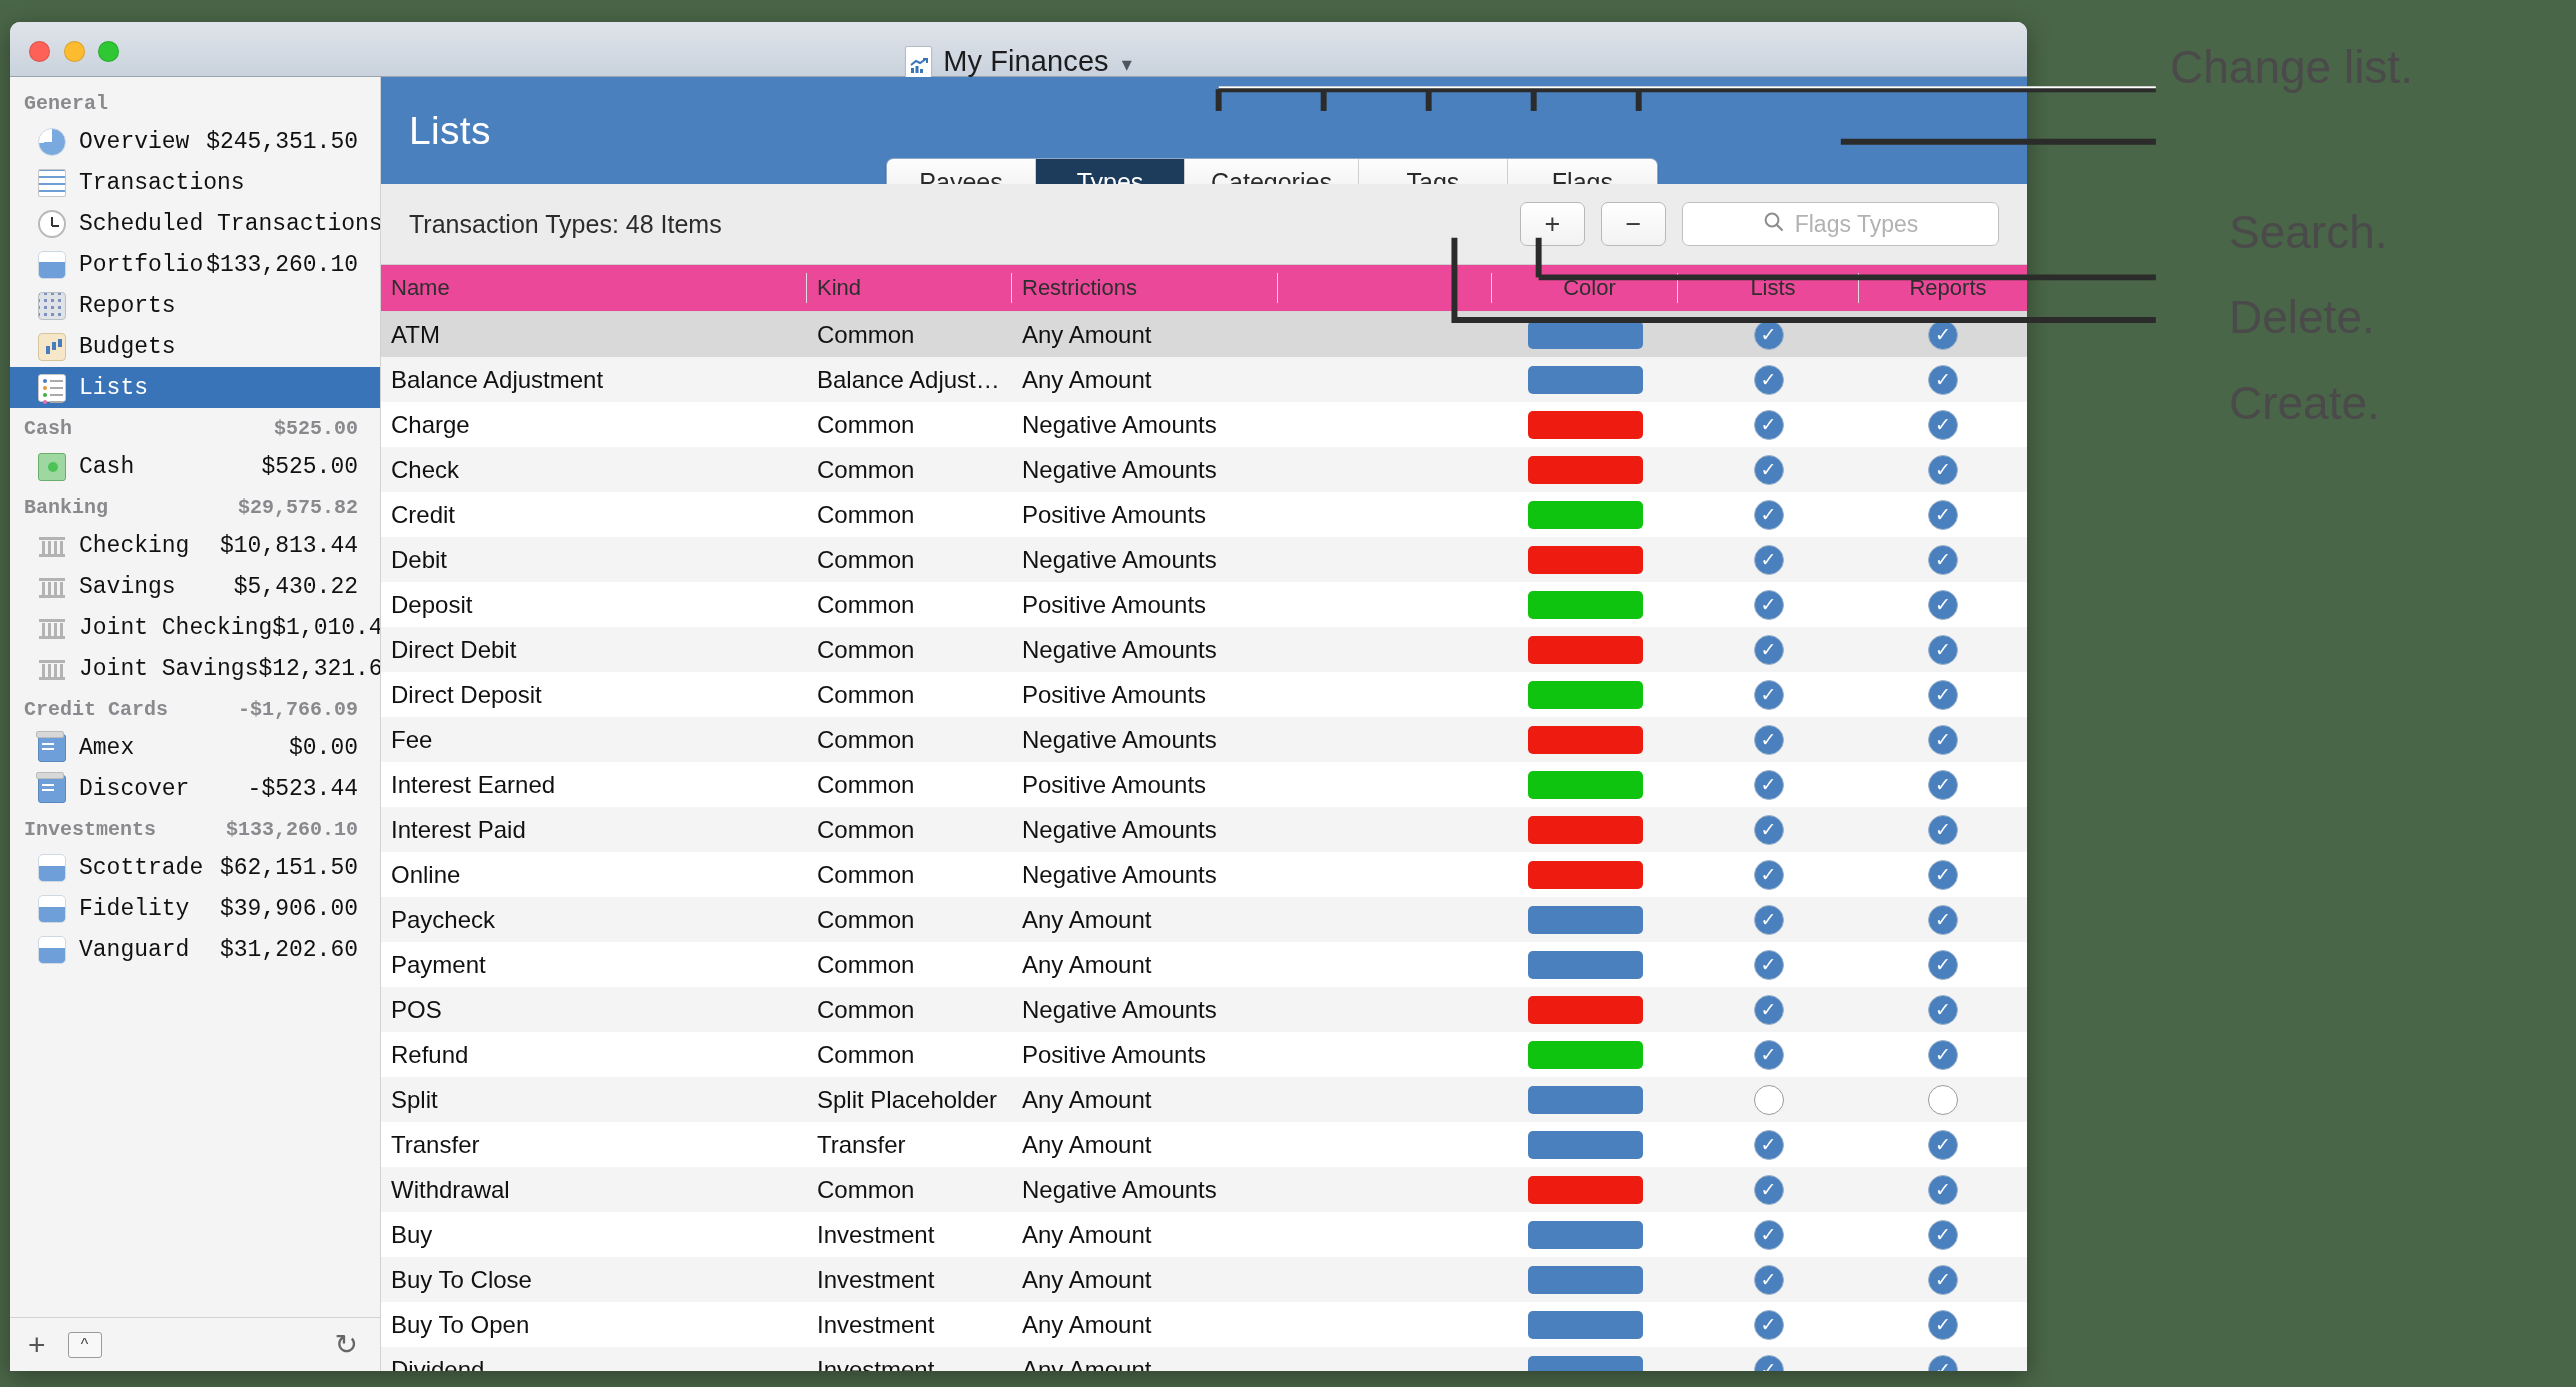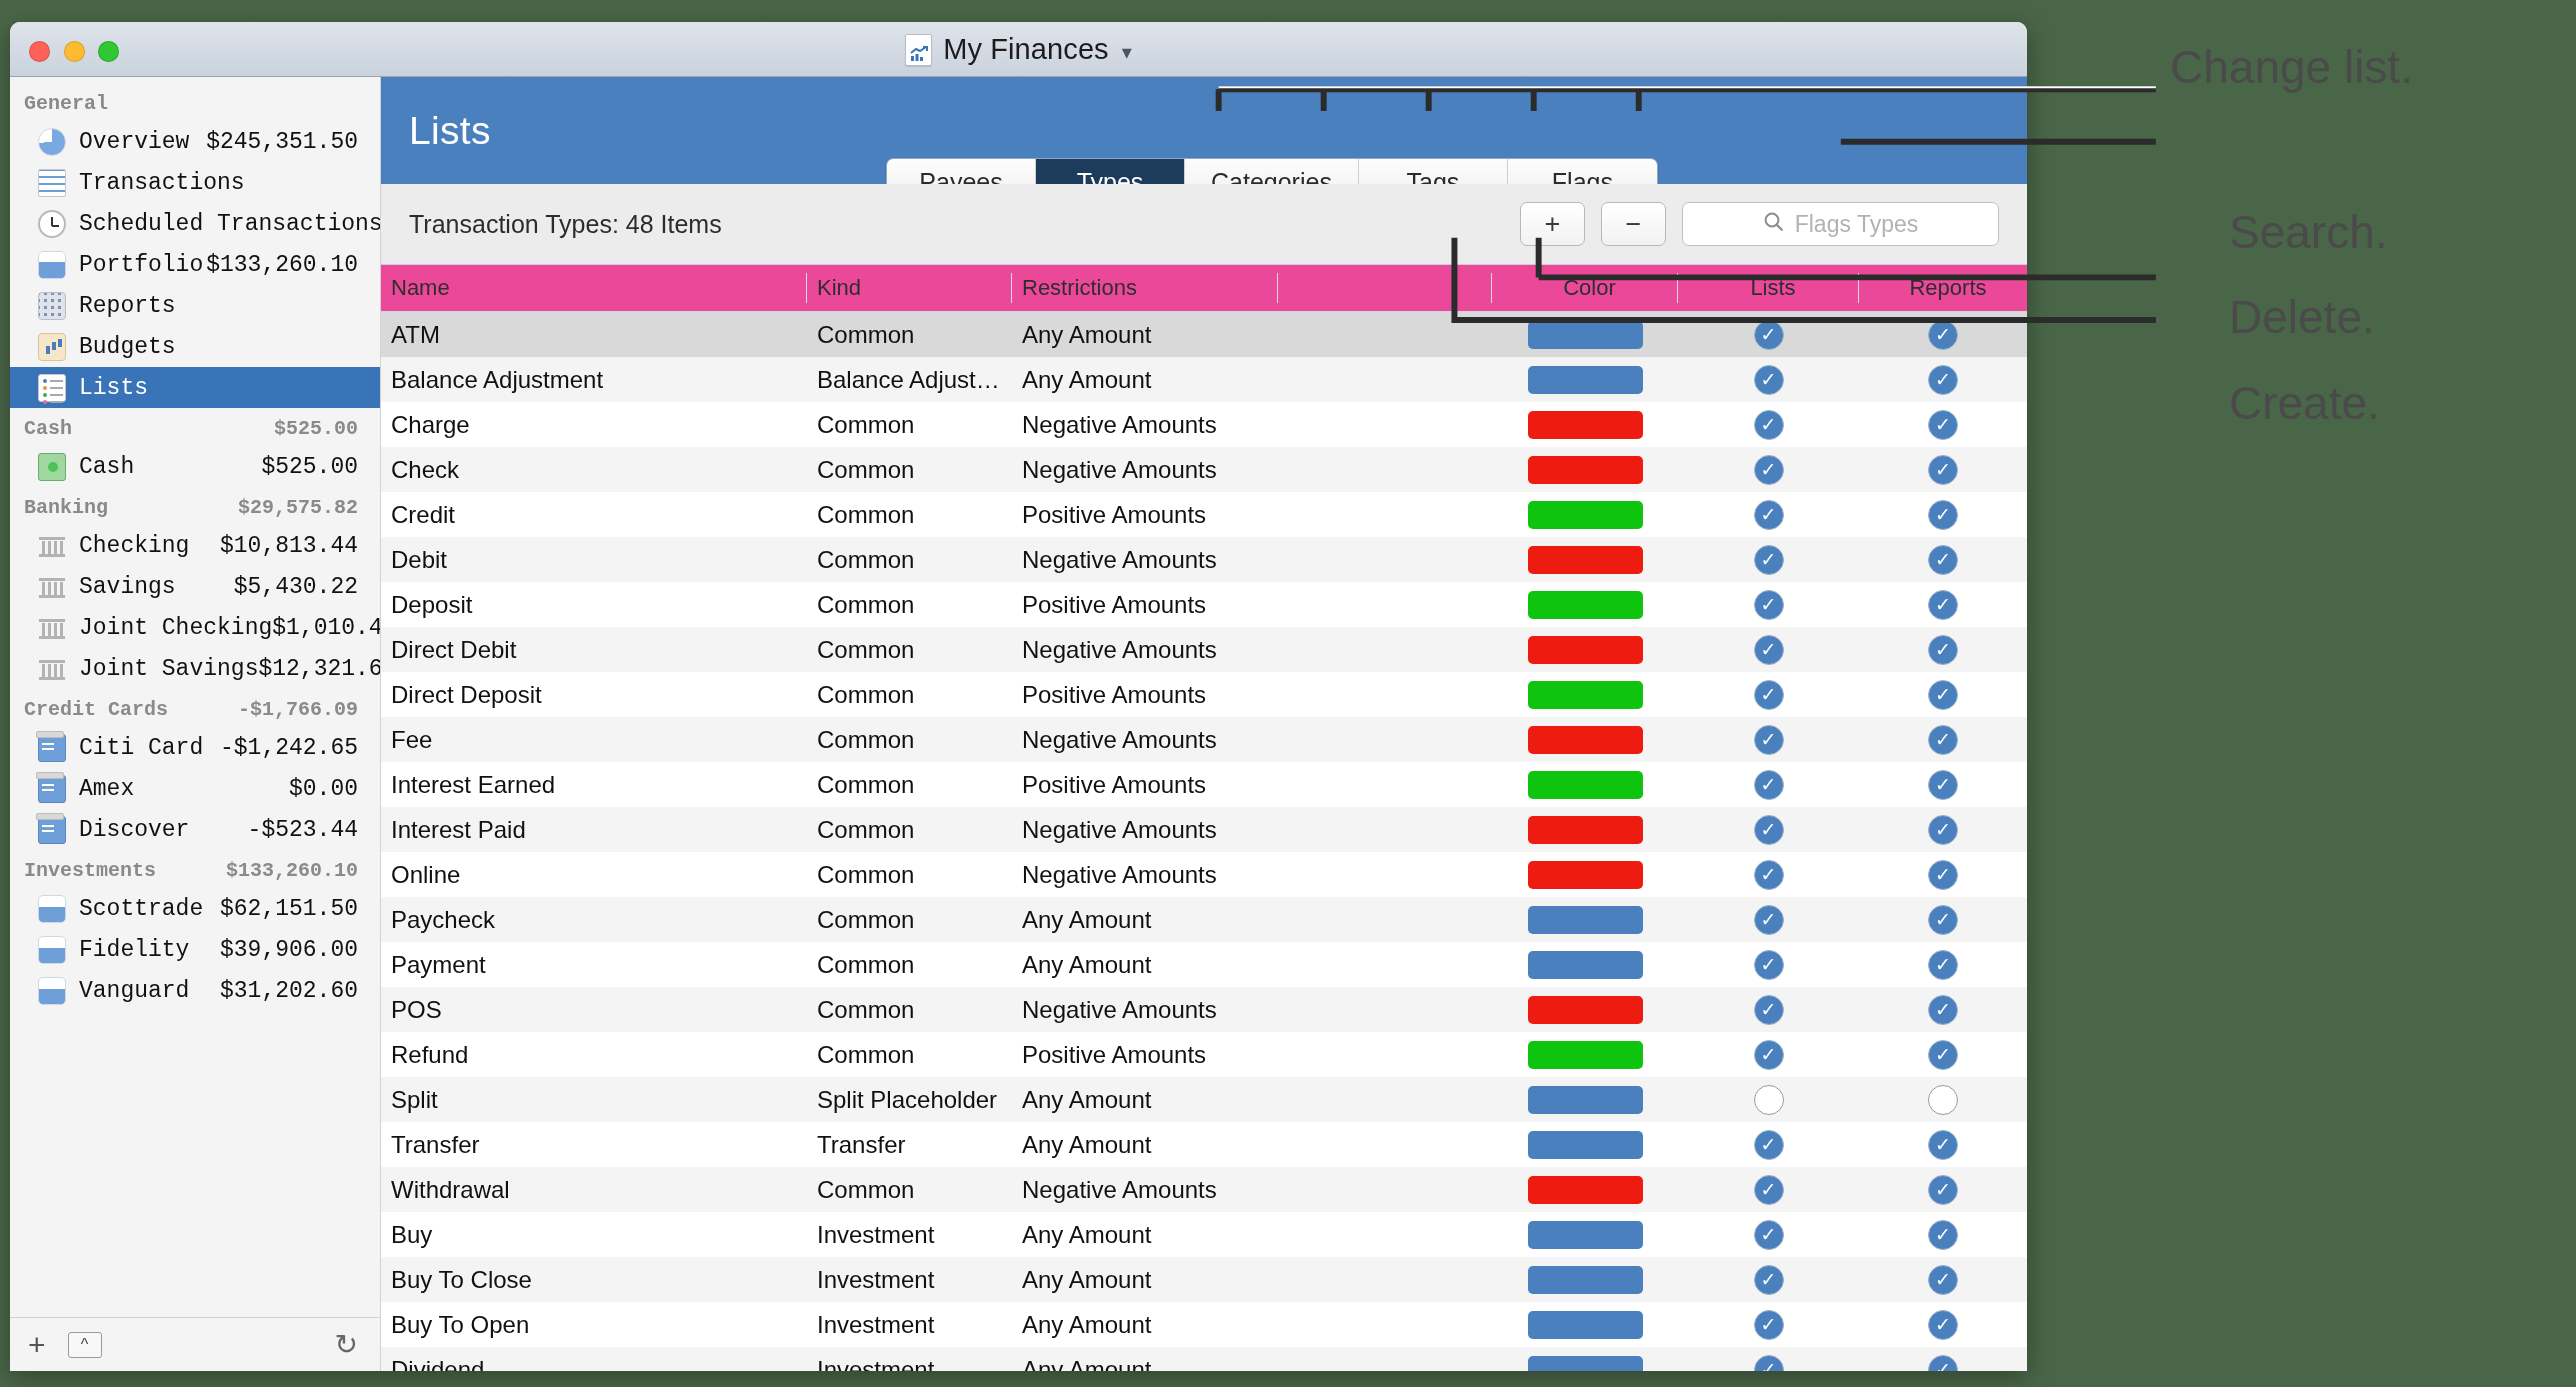--- a/index.html
+++ b/index.html
@@ -30,21 +30,21 @@
   }
   .traffic {
     position: absolute; top: 19px;
     width: 21px; height: 21px; border-radius: 50%;
   }
   #close-button    { left: 19px;  background: #fd6157; box-shadow: inset 0 0 0 1px rgba(0,0,0,.14); }
   #minimize-button { left: 54px;  background: #fdbc2f; box-shadow: inset 0 0 0 1px rgba(0,0,0,.14); }
   #zoom-button     { left: 88px;  background: #2fc733; box-shadow: inset 0 0 0 1px rgba(0,0,0,.14); }
 
   #window-title-group {
-    position: absolute; left: 0; right: 0; top: 0; height: 55px;
+    position: absolute; left: 0; right: 0; top: 12px; height: 55px;
     display: flex; align-items: center; justify-content: center; gap: 11px;
   }
   #doc-icon {
     width: 27px; height: 32px; background: #fff;
     border: 1px solid #b4bcc6; border-radius: 2px;
     display: flex; align-items: flex-end; justify-content: center;
     padding-bottom: 3px;
     box-shadow: 0 1px 1px rgba(0,0,0,.12);
   }
   #window-title { font-size: 29px; color: #1c1c1e; letter-spacing: 0.1px; }
@@ -320,25 +320,20 @@
             <span class="sb-icon ic-bank"></span>
             <span class="sb-label">Joint Savings</span>
             <span class="sb-amt">$12,321.67</span>
           </div>
           <div class="sb-group-head">
             <span>Credit Cards</span>
             <span class="amt">-$1,766.09</span>
           </div>
           <div class="sb-row">
             <span class="sb-icon ic-card"></span>
-            <span class="sb-label">Citi Card</span>
-            <span class="sb-amt">-$1,242.65</span>
-          </div>
-          <div class="sb-row">
-            <span class="sb-icon ic-card"></span>
             <span class="sb-label">Amex</span>
             <span class="sb-amt">$0.00</span>
           </div>
           <div class="sb-row">
             <span class="sb-icon ic-card"></span>
             <span class="sb-label">Discover</span>
             <span class="sb-amt">-$523.44</span>
           </div>
           <div class="sb-group-head">
             <span>Investments</span>

